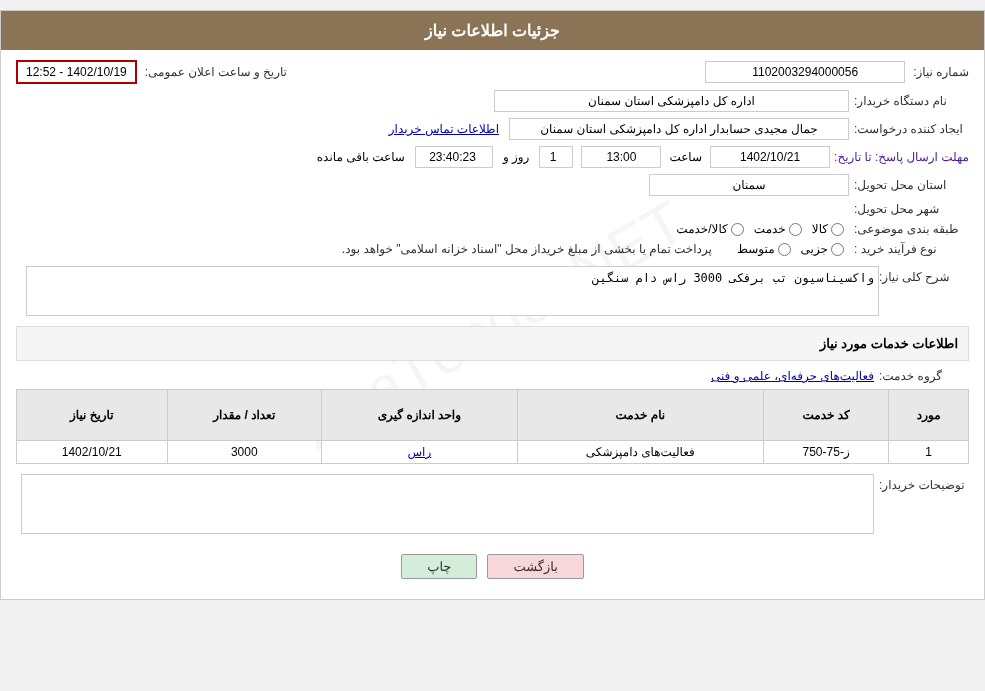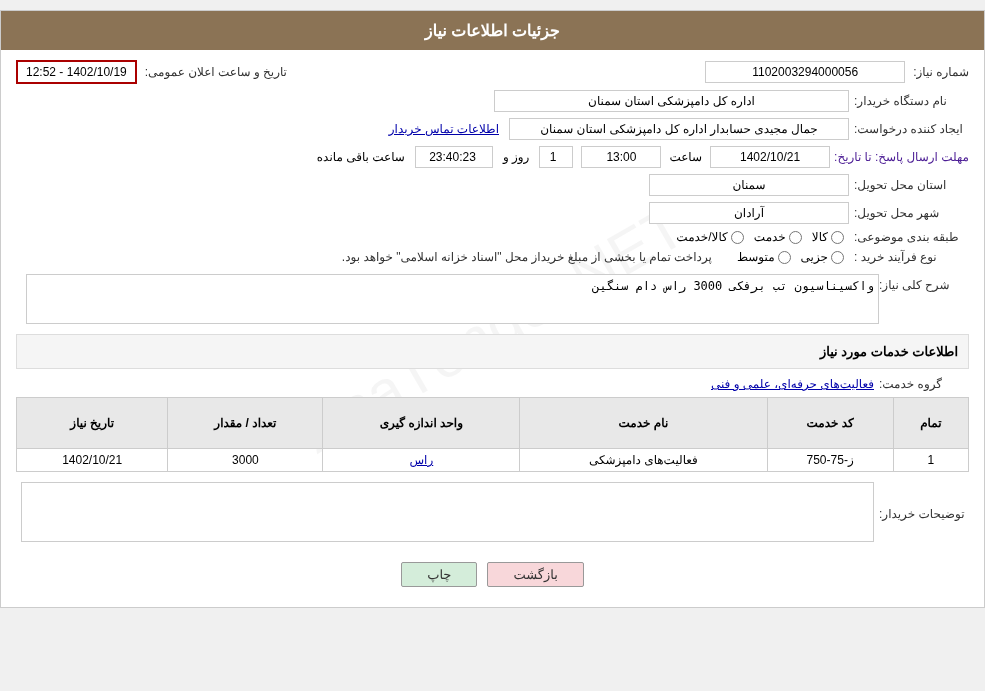--- a/index.html
+++ b/index.html
@@ -187,21 +187,21 @@
       text-align: center;
     }
     .services-table td.link-cell {
       color: #00a;
       text-decoration: underline;
       cursor: pointer;
     }
     
     .buyer-notes-section {
       display: flex;
-      align-items: center;
+      align-items: flex-start;
       margin-bottom: 10px;
       gap: 5px;
     }
     .buyer-notes-label {
       color: #333;
       font-size: 12px;
       min-width: 90px;
       text-align: left;
       padding-top: 4px;
     }
@@ -307,21 +307,20 @@
         <span style="font-size:12px; margin:0 2px;">ساعت باقی مانده</span>
       </div>
 
       <div class="form-row">
         <span class="form-label">استان محل تحویل:</span>
         <span class="form-input input-medium" style="display:inline-block; text-align:center;">سمنان</span>
       </div>
 
       <div class="form-row">
         <span class="form-label">شهر محل تحویل:</span>
-        <span class="form-input input-medium" style="display:inline-block; text-align:center;">آرادان</span>
       </div>
 
       <div class="category-row">
         <span class="form-label" style="min-width:120px;">طبقه بندی موضوعی:</span>
         <div class="radio-group">
           <label class="radio-item">
             <input type="radio" name="category" style="">
             <span>کالا</span>
           </label>
           <label class="radio-item">
@@ -358,21 +357,21 @@
       <div class="section-title">اطلاعات خدمات مورد نیاز</div>
 
       <div class="service-group-row">
         <span class="service-group-label">گروه خدمت:</span>
         <span class="service-group-value">فعالیت‌های حرفه‌ای، علمی و فنی</span>
       </div>
 
       <table class="services-table">
         <thead>
           <tr>
-            <th>تمام</th>
+            <th>مورد</th>
             <th>کد خدمت</th>
             <th>نام خدمت</th>
             <th>واحد اندازه گیری</th>
             <th>تعداد / مقدار</th>
             <th>تاریخ نیاز</th>
           </tr>
         </thead>
         <tbody id="services-tbody">
         <tr>
               <td>1</td>

